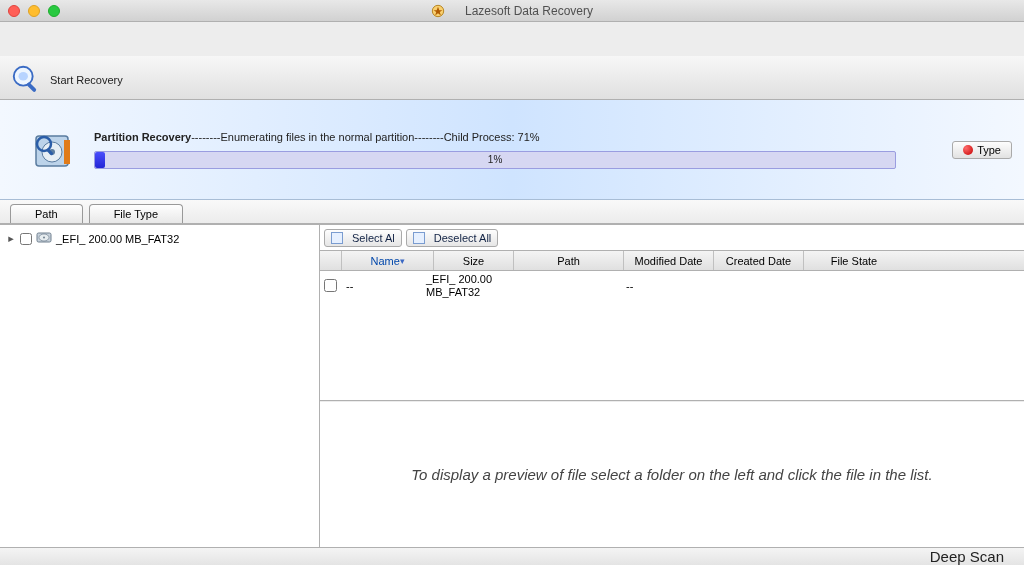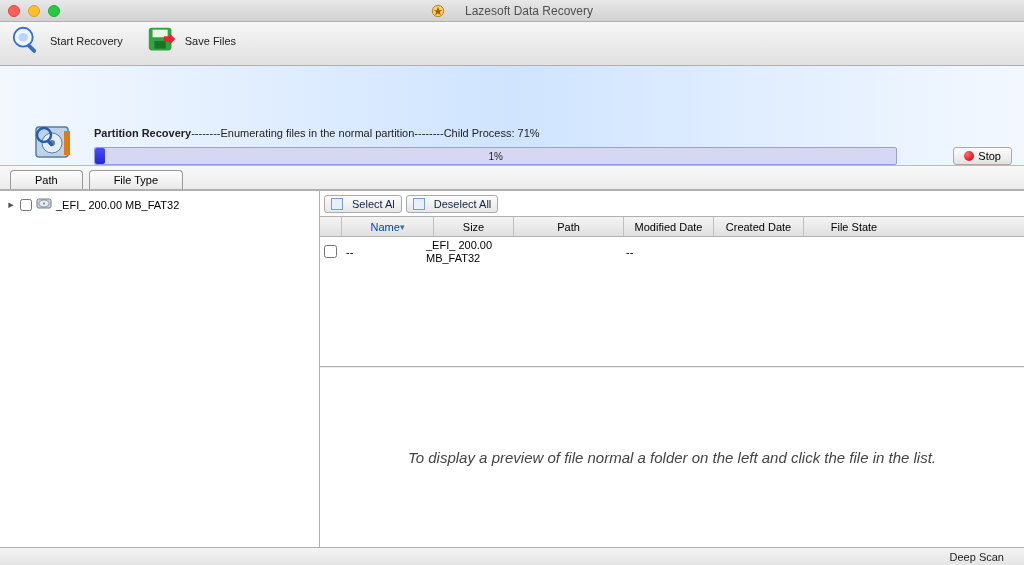--- a/index.html
+++ b/index.html
@@ -34,37 +34,38 @@
     color: #505050; font-size: 12px; pointer-events: none;
     gap: 20px;
   }
   .title-logo { width:14px; height:14px; }
 
   
   .toolbar {
     height: 44px;
     background: linear-gradient(#f7f7f7, #e0e0e0);
     border-bottom: 1px solid #b0b0b0;
-    display: flex; align-items: flex-start;
+    display: flex; align-items: flex-end;
     padding: 2px 10px;
     gap: 22px;
+    margin-top: 34px;
   }
   .tool-btn {
     display: flex; align-items: center; gap: 6px;
     cursor: pointer;
     color: #222;
   }
   .tool-icon { width: 34px; height: 34px; border-radius: 4px; display: flex; align-items: center; justify-content: center; }
 
   
   .progress-panel {
     height: 100px;
     background: linear-gradient(to right, #f3f8ff 0%, #cfe4ff 50%, #f3f8ff 100%);
     border-bottom: 1px solid #a8bdd6;
-    display: flex; align-items: flex-end;
+    display: flex; align-items: center;
     padding: 0 12px 0 30px;
     gap: 16px;
   }
   .drive-icon { width: 48px; height: 48px; flex-shrink: 0; }
   .progress-main { flex: 1; display: flex; flex-direction: column; }
   .progress-text { color: #222; font-size: 11px; margin-bottom: 8px; }
   .progress-bar-track {
     height: 18px;
     background: #d6d7f2;
     border: 1px solid #9a9de0;
@@ -164,21 +165,21 @@
     padding: 10px 40px; text-align: center; line-height: 1.6;
     border-top: 1px solid #ececec;
   }
 
   
   .statusbar {
     height: 18px;
     background: linear-gradient(#f4f4f4,#e4e4e4);
     border-top: 1px solid #b0b0b0;
     display: flex; align-items: center; justify-content: flex-end;
-    padding: 0 20px; font-size: 11px; color: #222;
+    padding: 0 20px; font-size: 15px; color: #222;
   }
 
   .bold { font-weight: bold; }
 </style>
 </head>
 <body>
 
 <div class="titlebar">
   <div class="traffic-lights">
     <div class="tl red"></div>
@@ -197,32 +198,20 @@
 <div class="toolbar">
   <div class="tool-btn">
     <span class="tool-icon">
       <svg viewBox="0 0 36 36" width="34" height="34">
         <circle cx="14" cy="14" r="10" fill="#eef6ff" stroke="#3a6bc4" stroke-width="2"></circle>
         <rect x="20" y="20" width="12" height="4" rx="2" transform="rotate(45 20 20)" fill="#3a6bc4"></rect>
         <ellipse cx="14" cy="14" rx="5" ry="4.5" fill="#b8d4ff"></ellipse>
       </svg>
     </span>
     <span>Start Recovery</span>
-  </div>
-  <div class="tool-btn">
-    <span class="tool-icon">
-      <svg viewBox="0 0 36 36" width="34" height="34">
-        <rect x="4" y="4" width="24" height="24" rx="3" fill="#2fa440"></rect>
-        <rect x="8" y="6" width="16" height="8" fill="#e9f7ea"></rect>
-        <rect x="10" y="18" width="12" height="8" fill="#187427"></rect>
-        <path d="M26 10 L32 16 L26 22 Z" fill="#e23"></path>
-        <rect x="20" y="13" width="7" height="6" fill="#e23"></rect>
-      </svg>
-    </span>
-    <span>Save Files</span>
   </div>
 </div>
 
 <div class="progress-panel">
   <span class="drive-icon">
     <svg viewBox="0 0 48 48" width="48" height="48">
       <rect x="6" y="10" width="32" height="30" rx="3" fill="#bcd3ea" stroke="#5a7ca0" stroke-width="1.5"></rect>
       <circle cx="22" cy="26" r="10" fill="#e6eef5" stroke="#5a7ca0"></circle>
       <circle cx="22" cy="26" r="3" fill="#5a7ca0"></circle>
       <circle cx="14" cy="18" r="7" fill="none" stroke="#2a5da8" stroke-width="2.5"></circle>
@@ -234,21 +223,21 @@
     <div class="progress-text">
       <span class="bold">Partition Recovery</span><span>--------Enumerating files in the normal partition--------Child Process: 71%</span>
     </div>
     <div class="progress-bar-track">
       <div class="progress-bar-fill"></div>
       <div class="progress-bar-label">1%</div>
     </div>
   </div>
   <button class="stop-btn">
     <span class="stop-dot"></span>
-    <span>Stop</span>
+    <span>Type</span>
   </button>
 </div>
 
 <div class="tabs-row">
   <div class="tab">Path</div>
   <div class="tab">File Type</div>
 </div>
 
 <div class="main-split">
   <div class="left-pane">
@@ -298,20 +287,20 @@
           </div>
         <div class="col size">--</div>
         <div class="col path">_EFI_ 200.00 MB_FAT32</div>
         <div class="col mod"></div>
         <div class="col cre">--</div>
         <div class="col state"></div>
       </div>
     </div>
 
     <div class="preview-area">
-      <span>To display a preview of file normal a folder on the left and click the file in the list.</span>
+      <span>To display a preview of file select a folder on the left and click the file in the list.</span>
     </div>
   </div>
 </div>
 
 <div class="statusbar">
   <span>Deep Scan</span>
 </div>
 
 </body></html>

